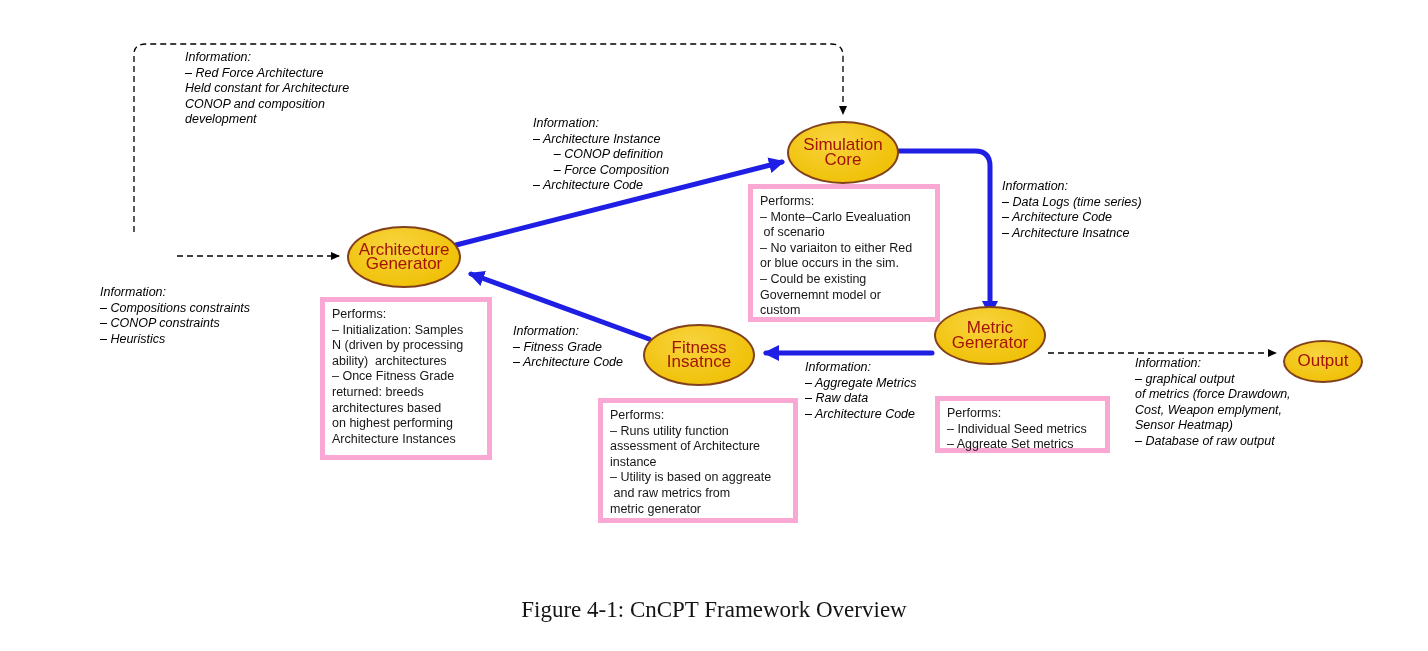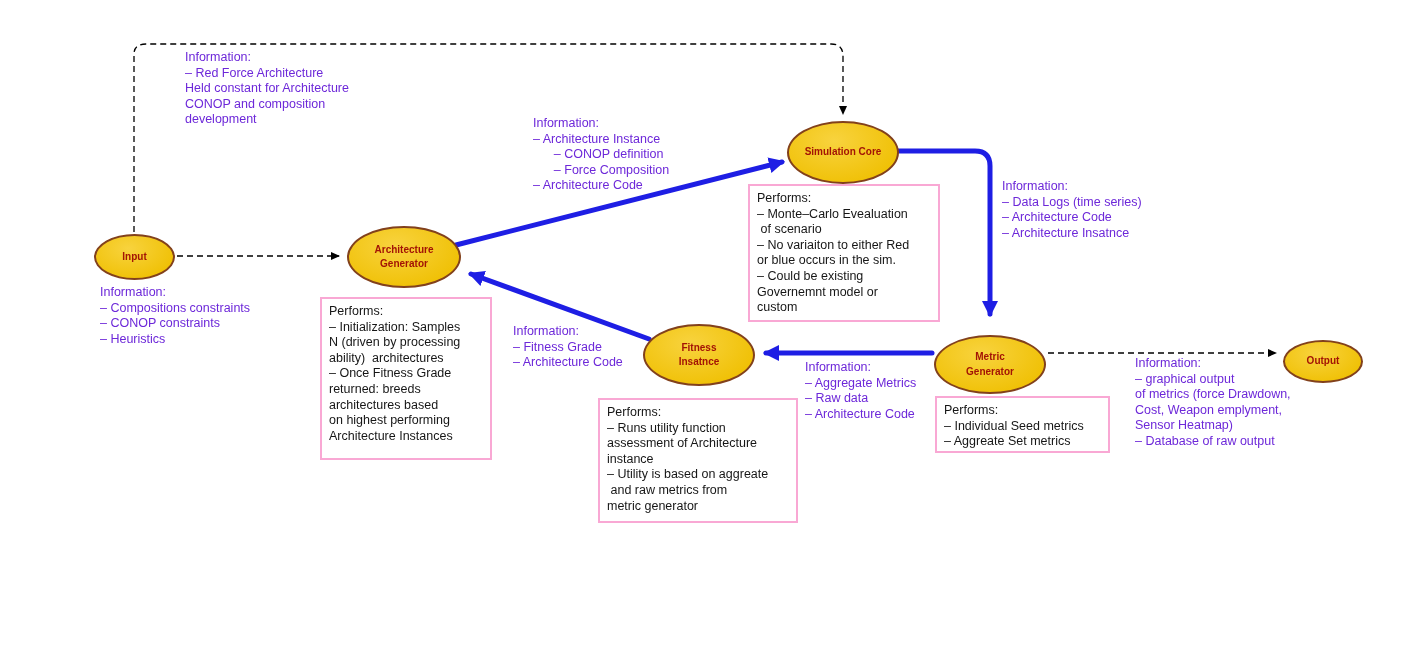--- a/index.html
+++ b/index.html
@@ -13,65 +13,66 @@
   }
   .arrows {
     position: absolute;
     left: 0; top: 0;
     width: 1428px; height: 651px;
   }
   .note {
     position: absolute;
     font-size: 12.5px;
     line-height: 15.6px;
-    color: #6d28d9;
+    color: #000000;
     white-space: pre-wrap;
+    font-style: italic;
   }
   .pbox {
     position: absolute;
-    border: 2px solid #f9a8d4;
+    border: 5px solid #f9a8d4;
     background: #ffffff;
     padding: 5px 7px;
     font-size: 12.5px;
     line-height: 15.6px;
     color: #161616;
     white-space: pre-wrap;
     box-sizing: border-box;
   }
   .node {
     position: absolute;
     display: flex;
     align-items: center;
     justify-content: center;
     text-align: center;
     border-radius: 50%;
     background: radial-gradient(ellipse at 42% 30%, #f8d33e 0%, #f0c107 75%);
     border: 2px solid #82411c;
     color: #a31405;
-    font-weight: bold;
-    font-size: 10px;
+    font-weight: normal;
+    font-size: 17px;
     line-height: 14.5px;
     white-space: pre-line;
     box-sizing: border-box;
   }
   .caption {
     position: absolute;
     left: 0; right: 0;
     top: 597px;
     text-align: center;
     font-family: "Liberation Serif", serif;
     font-size: 23px;
     color: #141414;
   }
   
   .node-input    { left: 94px;  top: 234px; width: 81px;  height: 46px; }
   .node-archgen  { left: 347px; top: 226px; width: 114px; height: 62px; text-align: center; }
   .node-simcore  { left: 787px; top: 121px; width: 112px; height: 63px; }
   .node-fitness  { left: 643px; top: 324px; width: 112px; height: 62px; }
-  .node-metric   { left: 934px; top: 335px; width: 112px; height: 59px; }
+  .node-metric   { left: 934px; top: 306px; width: 112px; height: 59px; }
   .node-output   { left: 1283px; top: 340px; width: 80px; height: 43px; }
   
   .note-redforce { left: 185px;  top: 50px;  }
   .note-input    { left: 100px;  top: 285px; }
   .note-archinst { left: 533px;  top: 116px; }
   .note-simout   { left: 1002px; top: 179px; }
   .note-fitout   { left: 513px;  top: 324px; }
   .note-metricin { left: 805px;  top: 360px; }
   .note-output   { left: 1135px; top: 356px; }
   
@@ -103,21 +104,20 @@
 
     <path d="M 456 245 L 782 162" fill="none" stroke="#1E1EE4" stroke-width="5" stroke-linecap="round" marker-end="url(#arrow-blue)"></path>
 
     <path d="M 898 151 L 975 151 Q 990 151 990 166 L 990 314" fill="none" stroke="#1E1EE4" stroke-width="5" stroke-linecap="round" marker-end="url(#arrow-blue)"></path>
 
     <path d="M 932 353 L 766 353" fill="none" stroke="#1E1EE4" stroke-width="5" stroke-linecap="round" marker-end="url(#arrow-blue)"></path>
 
     <path d="M 649 339 L 471 274" fill="none" stroke="#1E1EE4" stroke-width="5" stroke-linecap="round" marker-end="url(#arrow-blue)"></path>
   </svg>
 
-  <div class="node node-input">Input</div>
   <div class="node node-archgen">Architecture
 Generator</div>
   <div class="node node-simcore">Simulation Core</div>
   <div class="node node-fitness">Fitness
 Insatnce</div>
   <div class="node node-metric">Metric
 Generator</div>
   <div class="node node-output">Output</div>
 
   <div class="note note-redforce">Information:
@@ -173,14 +173,15 @@
 – Runs utility function
 assessment of Architecture
 instance
 – Utility is based on aggreate
  and raw metrics from
 metric generator</div>
   <div class="pbox pbox-metric">Performs:
 – Individual Seed metrics
 – Aggreate Set metrics</div>
 
+  <div class="caption">Figure 4-1: CnCPT Framework Overview</div>
 
 </div>
 
 </body></html>

